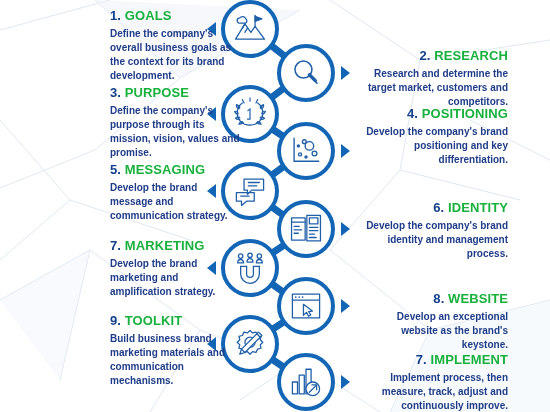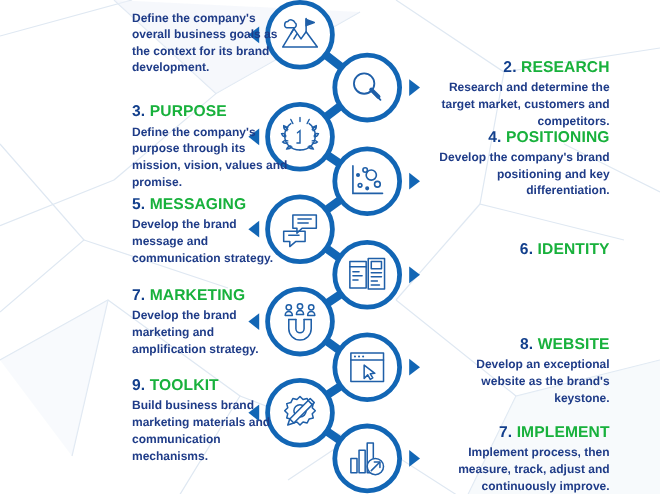--- a/index.html
+++ b/index.html
@@ -154,20 +154,24 @@
         <path d="M3 32 L14 14 L21 24 L26 17 L37 32 Z"></path>
         <path d="M14 14 L11 19 M17 19 L14 24"></path>
         <path d="M26 17 L26 4"></path>
         <path d="M26 5 L34 8 L26 11 Z" fill="#1f5fa8"></path>
         <path d="M5 10 a3 3 0 0 1 3-3 a4 4 0 0 1 7 1 a3 3 0 0 1 0 5 L7 13 a2.5 2.5 0 0 1 -2 -3 Z"></path>
       </g>
     </svg>
   </div>
   <div class="arrow left" style="left:207px; top:22px;"></div>
   <div class="step-text left" style="top:9px;">
+    <div class="step-title">
+      <span class="step-num">1.</span>
+      <span class="step-label">GOALS</span>
+    </div>
     <p class="step-desc">Define the company's overall business goals as the context for its brand development.</p>
   </div>
 
   <div class="step-node" style="left:277px; top:44px;">
     <svg width="34" height="34" viewBox="0 0 40 40">
       <g fill="none" stroke="#1f5fa8" stroke-width="1.8" stroke-linecap="round">
         <circle cx="17" cy="16" r="10"></circle>
         <path d="M24.5 23.5 L33 32"></path>
         <path d="M24 22 L31 29" stroke-width="4"></path>
       </g>
@@ -261,20 +265,21 @@
         <path d="M24 18 L34 18 M24 22 L34 22 M24 26 L30 26 M24 30 L32 30"></path>
       </g>
     </svg>
   </div>
   <div class="arrow right" style="left:341px; top:222px;"></div>
   <div class="step-text right" style="top:201px;">
     <div class="step-title">
       <span class="step-num">6.</span>
       <span class="step-label">IDENTITY</span>
     </div>
+    <p class="step-desc">Develop the company's brand identity and management process.</p>
   </div>
 
   <div class="step-node" style="left:221px; top:239px;">
     <svg width="34" height="34" viewBox="0 0 40 40">
       <g fill="none" stroke="#1f5fa8" stroke-width="1.5" stroke-linejoin="round" stroke-linecap="round">
         <circle cx="9" cy="6" r="2.6"></circle>
         <path d="M5.5 14 a3.5 4 0 0 1 7 0 Z"></path>
         <circle cx="20" cy="5" r="2.6"></circle>
         <path d="M16.5 13 a3.5 4 0 0 1 7 0 Z"></path>
         <circle cx="31" cy="6" r="2.6"></circle>
@@ -300,21 +305,21 @@
         <rect x="4" y="6" width="32" height="28"></rect>
         <path d="M4 13 L36 13"></path>
         <circle cx="8" cy="9.5" r="1" fill="#1f5fa8" stroke="none"></circle>
         <circle cx="12" cy="9.5" r="1" fill="#1f5fa8" stroke="none"></circle>
         <circle cx="16" cy="9.5" r="1" fill="#1f5fa8" stroke="none"></circle>
         <path d="M17 18 L17 31 L20.5 27.5 L23 32 L25.5 30.5 L23 26.5 L27.5 26 Z" fill="#ffffff"></path>
       </g>
     </svg>
   </div>
   <div class="arrow right" style="left:341px; top:299px;"></div>
-  <div class="step-text right" style="top:280px;">
+  <div class="step-text right" style="top:292px;">
     <div class="step-title">
       <span class="step-num">8.</span>
       <span class="step-label">WEBSITE</span>
     </div>
     <p class="step-desc">Develop an exceptional website as the brand's keystone.</p>
   </div>
 
   <div class="step-node" style="left:221px; top:315px;">
     <svg width="34" height="34" viewBox="0 0 40 40">
       <g fill="none" stroke="#1f5fa8" stroke-width="1.5" stroke-linejoin="round" stroke-linecap="round">

